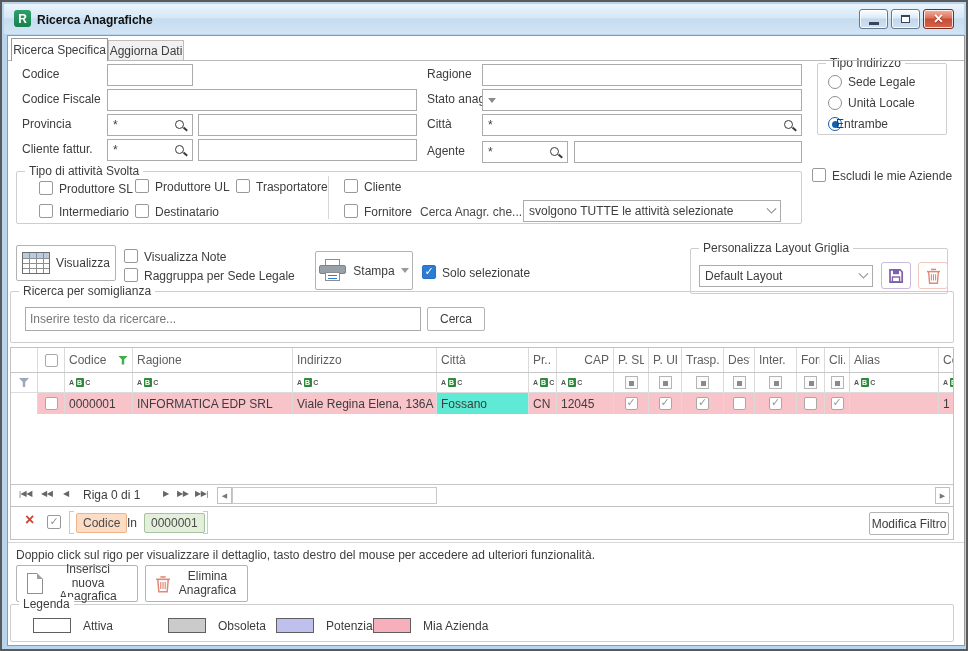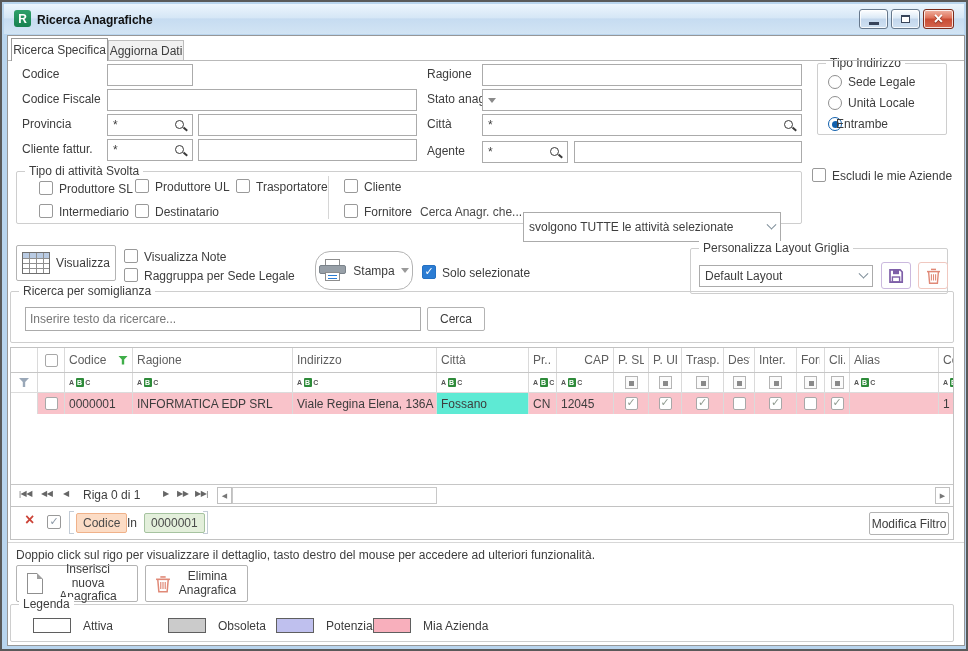--- a/index.html
+++ b/index.html
@@ -217,42 +217,42 @@
     <span class="lbl" style="left:239px;top:8px;">Trasportatore</span>
     <span class="ckb" style="left:22px;top:32px;"></span>
     <span class="lbl" style="left:42px;top:33px;">Intermediario</span>
     <span class="ckb" style="left:118px;top:32px;"></span>
     <span class="lbl" style="left:138px;top:33px;">Destinatario</span>
     <span class="ckb" style="left:327px;top:7px;"></span>
     <span class="lbl" style="left:347px;top:8px;">Cliente</span>
     <span class="ckb" style="left:327px;top:32px;"></span>
     <span class="lbl" style="left:347px;top:33px;">Fornitore</span>
     <span class="lbl" style="left:403px;top:33px;color:#4a4a4a;">Cerca Anagr. che...</span>
-    <div class="fld" style="left:506px;top:40px;width:258px;height:30px;">
+    <div class="fld" style="left:506px;top:28px;width:258px;height:22px;">
       <span class="grow">svolgono TUTTE le attività selezionate</span>
       <span class="chev"></span>
     </div>
   </div>
 
   <div class="btn" style="left:14px;top:243px;width:100px;height:36px;">
     <span class="tblico svgw">
       <svg width="28" height="22" viewBox="0 0 28 22">
           <rect x="0.5" y="0.5" width="27" height="21" fill="#fff" stroke="#6f6f6f"></rect>
           <rect x="1" y="1" width="26" height="5" fill="#b9cbe3"></rect>
           <path d="M7.5 1v20 M14.5 1v20 M21.5 1v20 M1 6.5h26 M1 11.5h26 M1 16.5h26" stroke="#8f8f8f" stroke-width="1" fill="none"></path>
         </svg>
     </span>
     <span>Visualizza</span>
   </div>
   <span class="ckb" style="left:122px;top:247px;"></span>
   <span class="lbl" style="left:142px;top:248px;">Visualizza Note</span>
   <span class="ckb" style="left:122px;top:266px;"></span>
   <span class="lbl" style="left:142px;top:267px;">Raggruppa per Sede Legale</span>
 
-  <div class="btn" style="left:313px;top:249px;width:98px;height:39px;border-radius:15px;">
+  <div class="btn" style="left:313px;top:249px;width:98px;height:39px;">
     <span class="prnico">
         <span class="pp1"></span>
         <span class="pbody"></span>
         <span class="pp2"></span>
         <span class="pl1"></span>
         <span class="pl2"></span>
       </span>
     <span>Stampa</span>
     <span class="tri" style="border-top-color:#9a9a9a;"></span>
   </div>

